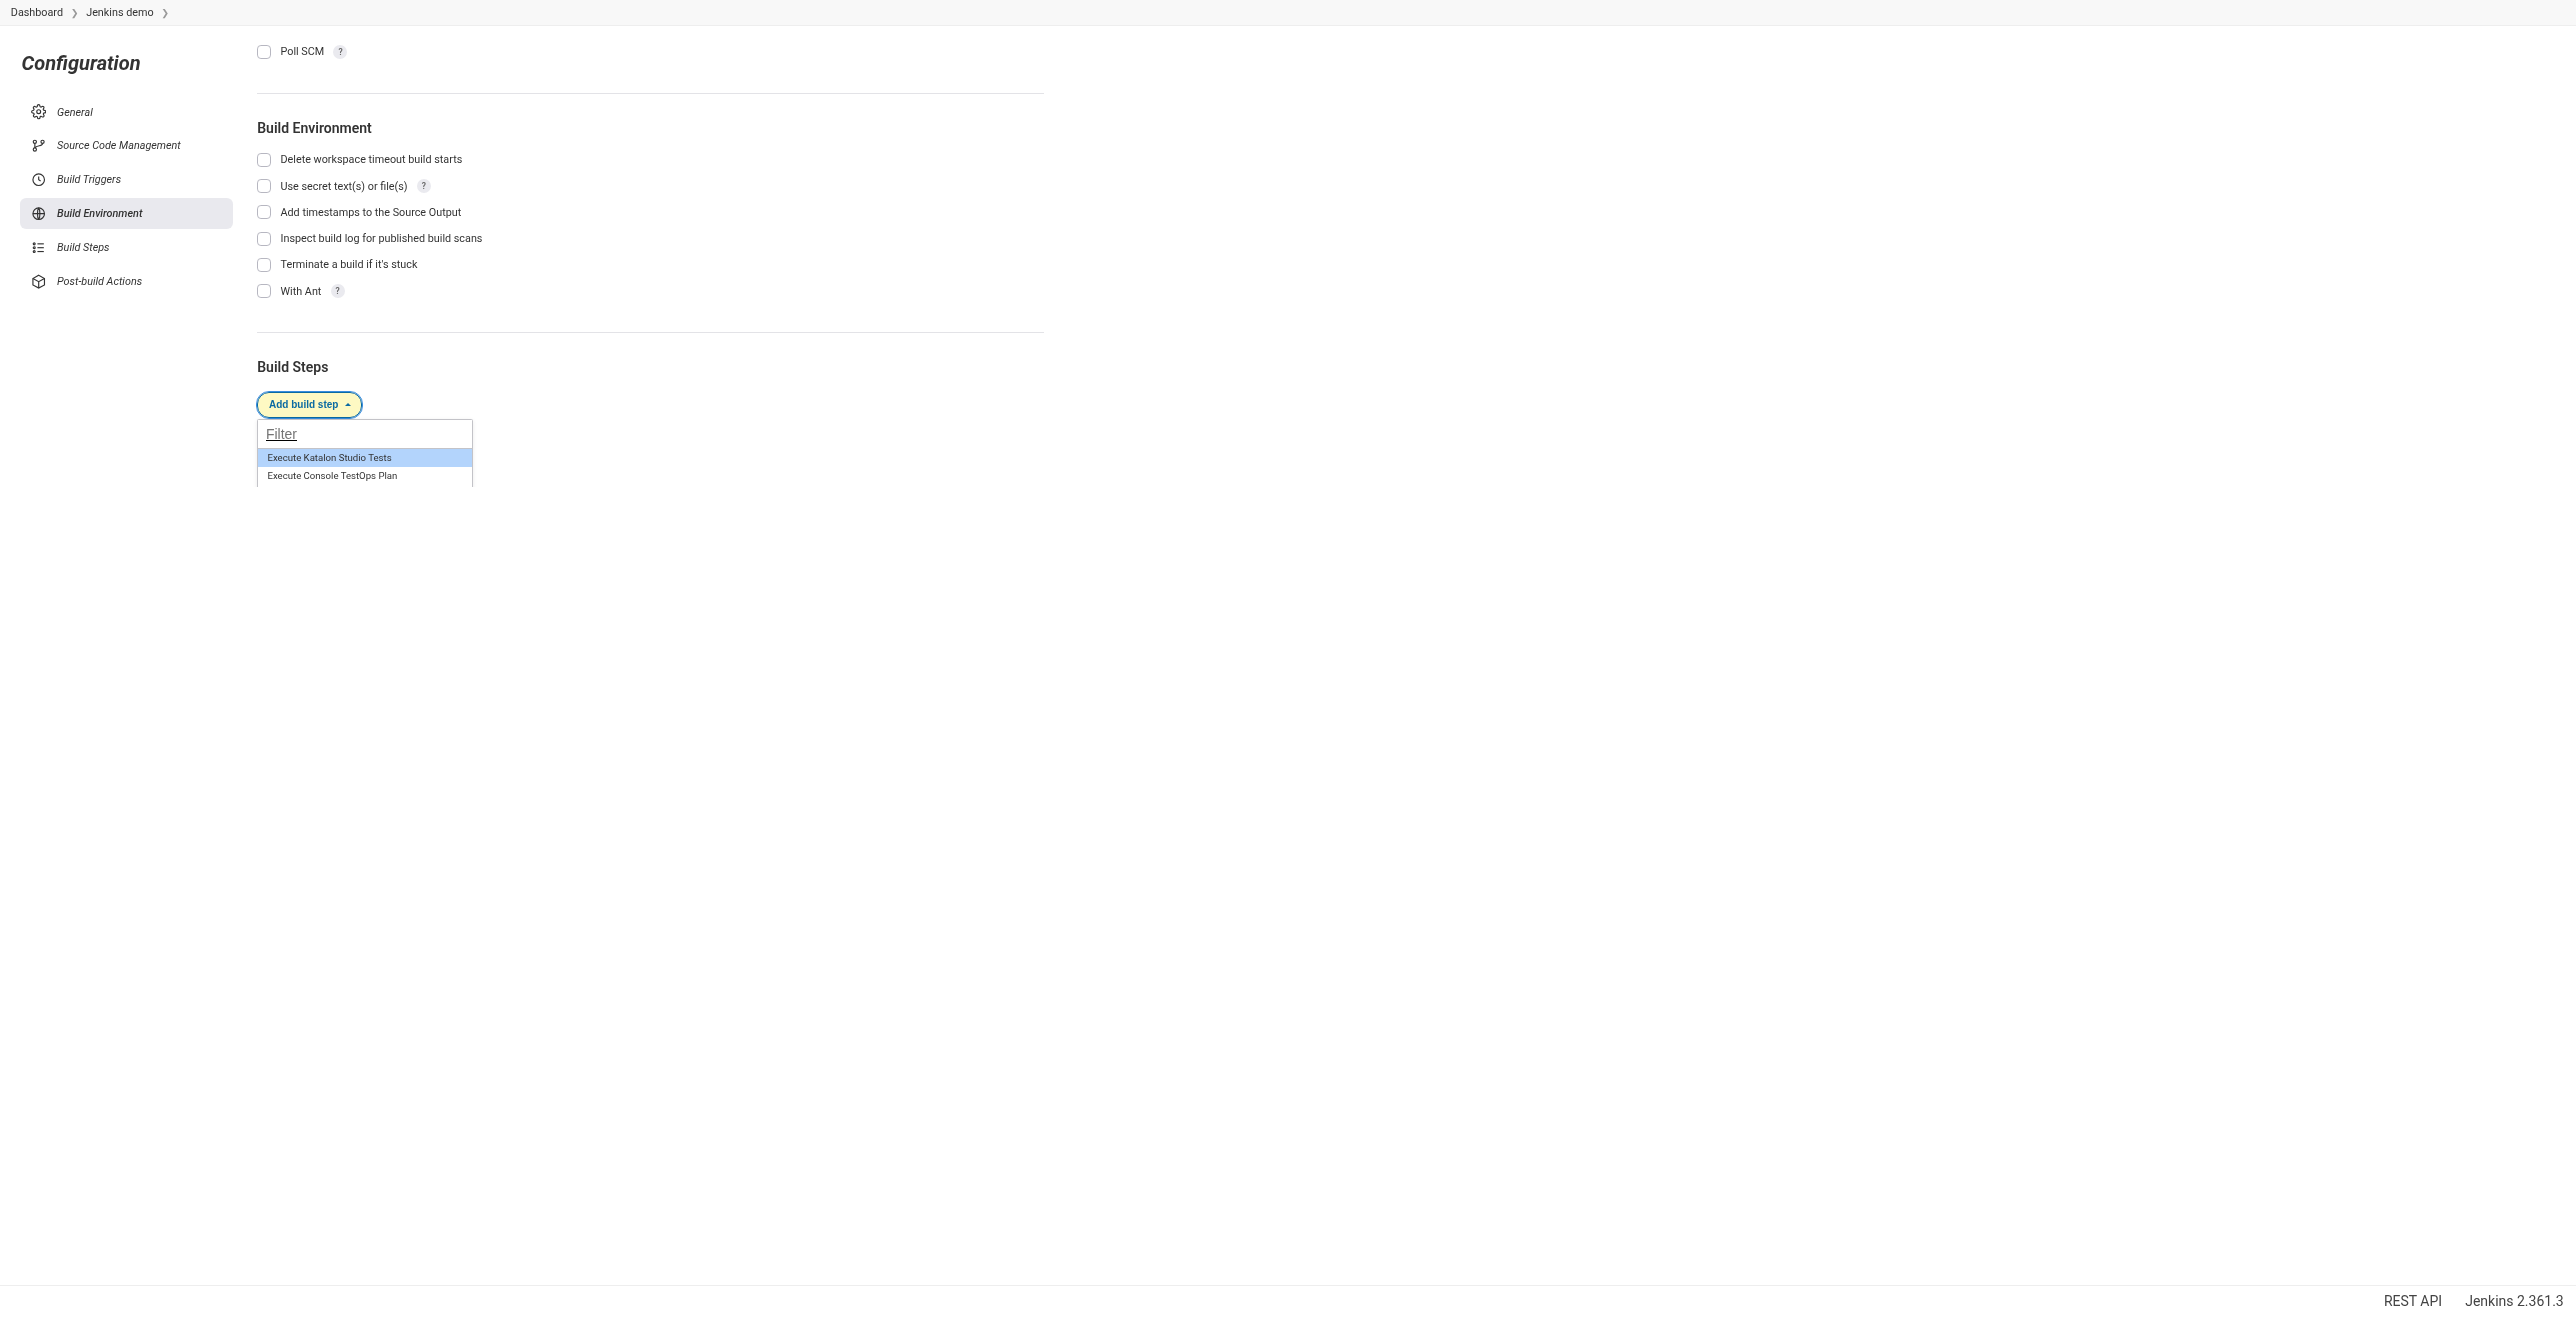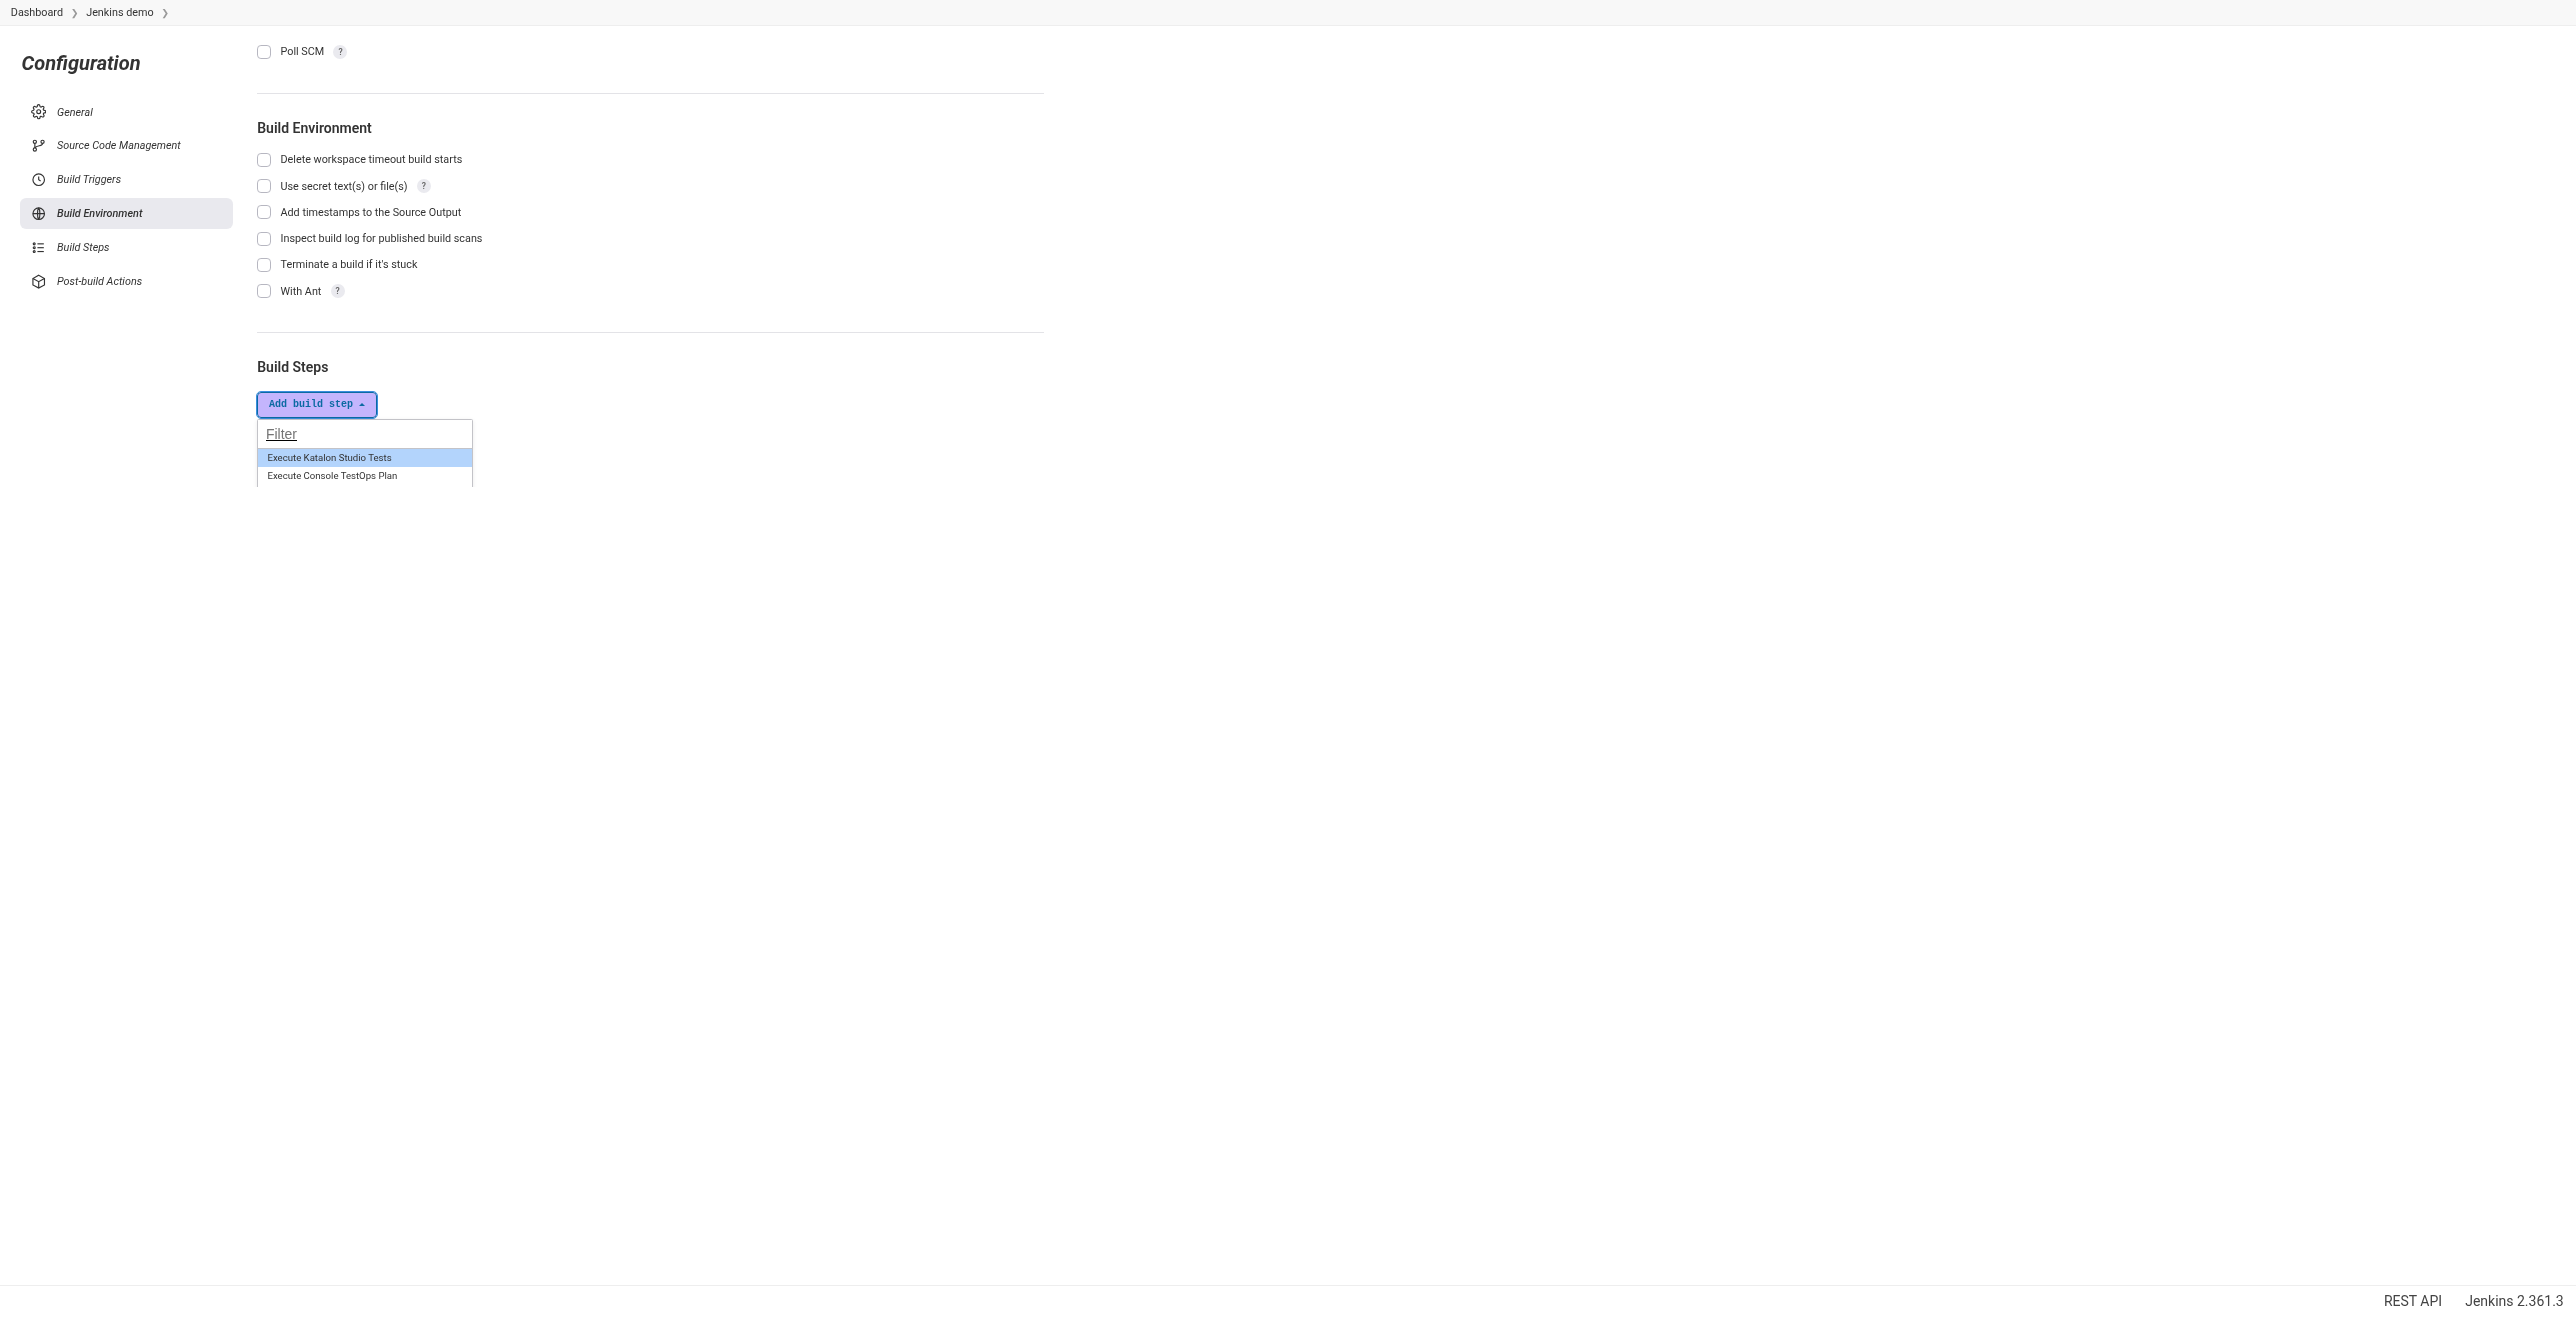--- a/index.html
+++ b/index.html
@@ -22,21 +22,21 @@
 .main { flex: 1; max-width: 787px; padding-top: 3.1px; }
 .section { padding: 0 0 21.6px; }
 .section + .section { border-top: 0.8px solid #e3e3e7; padding-top: 26px; }
 .section-title { font-size: 14px; font-weight: 600; margin-bottom: 17px; }
 
 .check-row { display: flex; align-items: center; gap: 9.3px; margin-bottom: 12.3px; }
 .checkbox { width: 14px; height: 14px; border: 1.5px solid #b7b7c1; border-radius: 3.9px; background: #fff; cursor: pointer; flex-shrink: 0; }
 .check-label { font-size: 10.8px; }
 .help-badge { width: 14px; height: 14px; border-radius: 50%; background: #eaeaef; color: #666; font-size: 8.5px; font-weight: 600; display: flex; align-items: center; justify-content: center; cursor: pointer; }
 
-.add-step-btn { border: 0.8px solid #0b6aa2; color: #0b6aa2; background: #c4b5fd; padding: 6.2px 10.8px; border-radius: 4px; font-size: 10px; font-weight: 600; display: inline-flex; align-items: center; gap: 6.2px; cursor: pointer; outline: 1.5px solid #3a8dde; outline-offset: 0.8px; font-family: Liberation Mono, monospace; }
+.add-step-btn { border: 0.8px solid #0b6aa2; color: #0b6aa2; background: #fef9c3; padding: 6.2px 10.8px; border-radius: 12px; font-size: 10px; font-weight: 600; display: inline-flex; align-items: center; gap: 6.2px; cursor: pointer; outline: 1.5px solid #3a8dde; outline-offset: 0.8px; }
 .add-step-btn .caret { width: 0; height: 0; border-left: 3.1px solid transparent; border-right: 3.1px solid transparent; border-bottom: 3.9px solid #0b6aa2; }
 
 .dropdown-wrap { position: relative; margin-top: 1.5px; }
 .dropdown { position: absolute; top: 0; left: 0; background: #fff; border: 0.8px solid #c3c3c8; border-radius: 1.5px; width: 216px; box-shadow: 0 1.5px 4.6px rgba(0,0,0,0.08); }
 .dropdown input { width: 100%; border: none; border-bottom: 0.8px solid #c3c3c8; padding: 6.2px 7.7px; font-size: 14px; outline: none; text-decoration: underline; }
 .dropdown ul { list-style: none; max-height: 201px; overflow: auto; }
 .dropdown li { padding: 3.1px 9.3px; font-size: 9.6px; cursor: pointer; }
 .dropdown li.highlight { background: #b3d4fc; }
 
 .footer { position: fixed; bottom: 0; right: 0; left: 0; background: #fff; border-top: 0.8px solid #eee; padding: 7.7px 12.3px; display: flex; justify-content: flex-end; gap: 23px; font-size: 14px; color: #444; }

